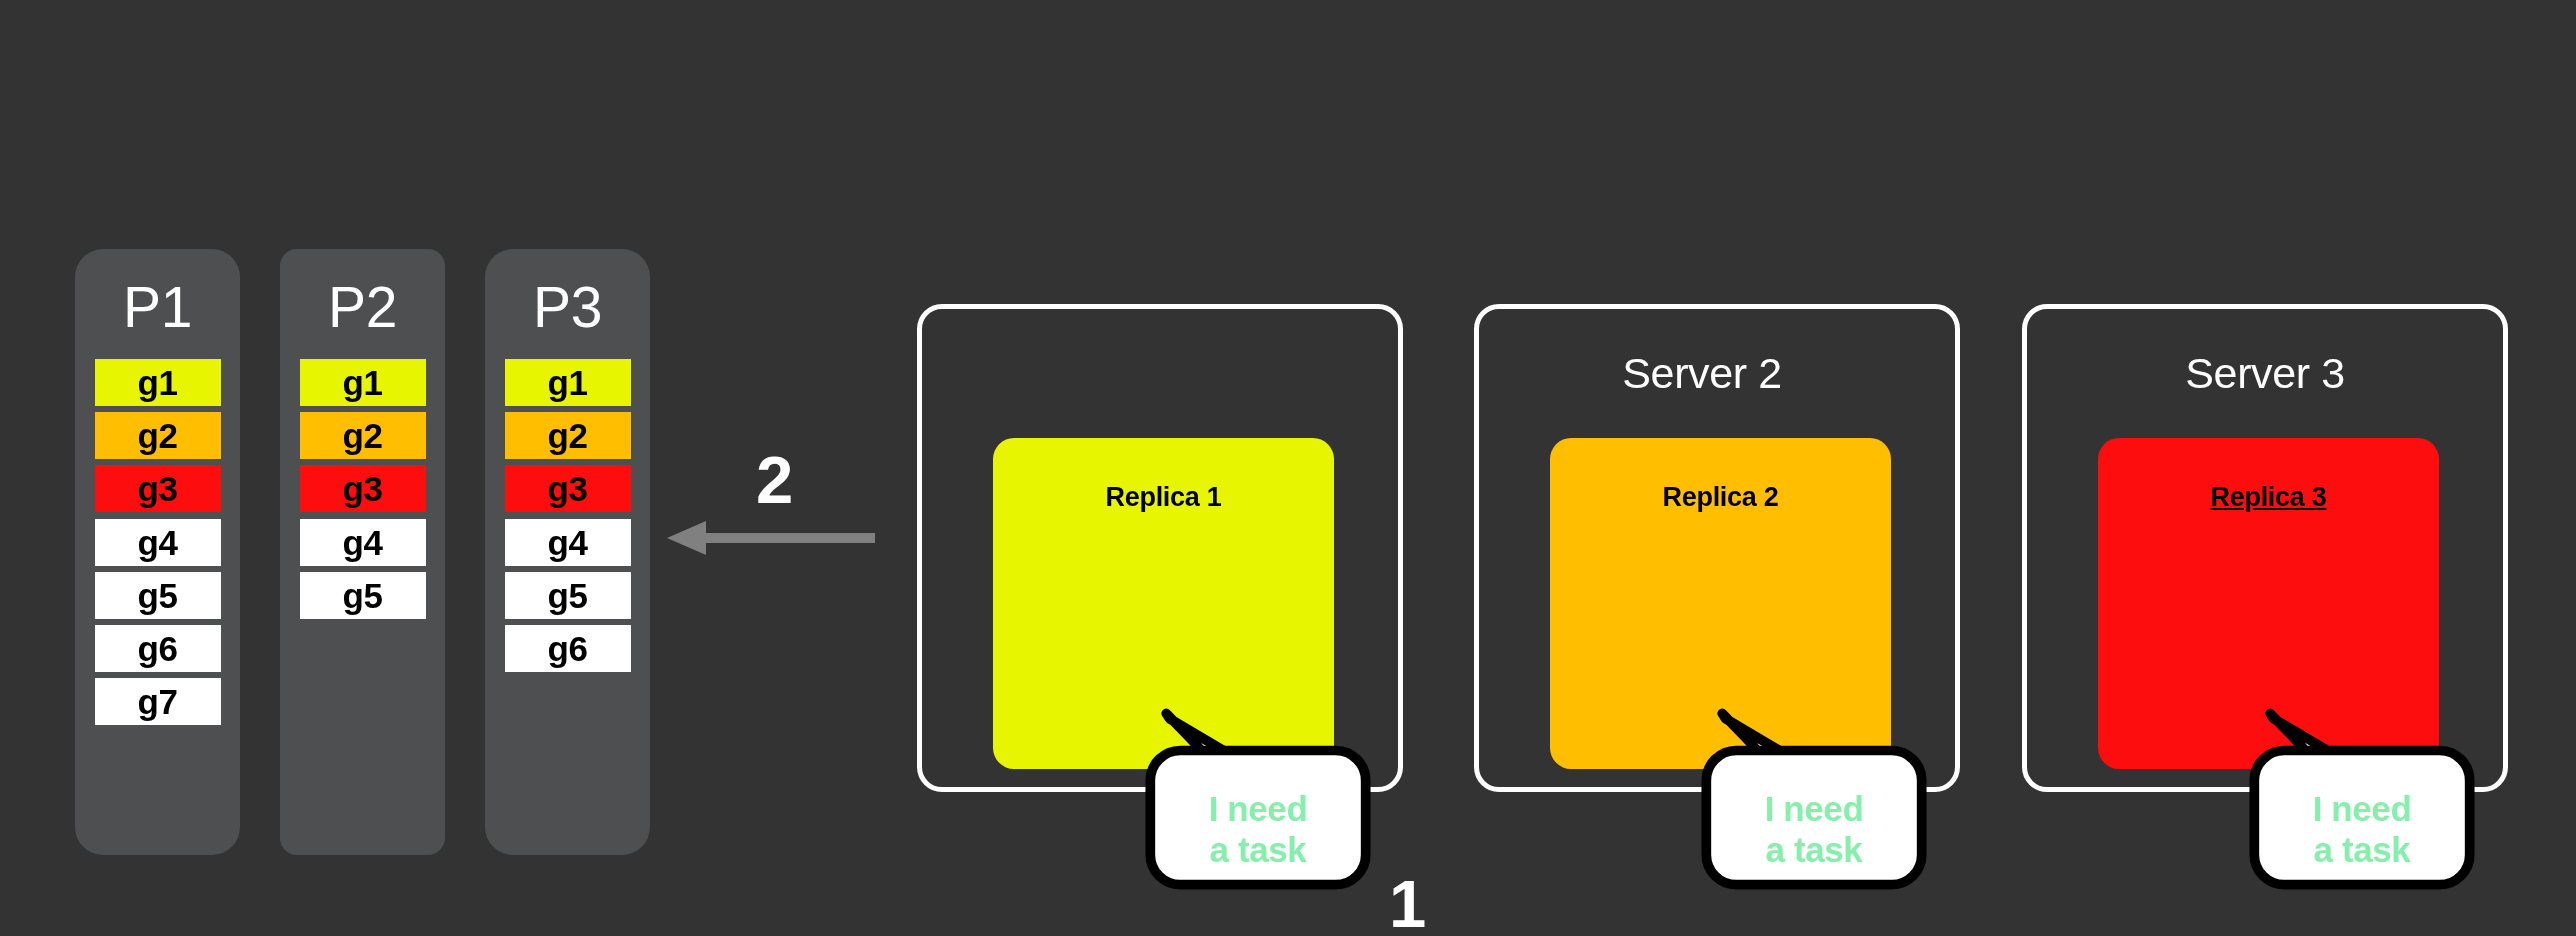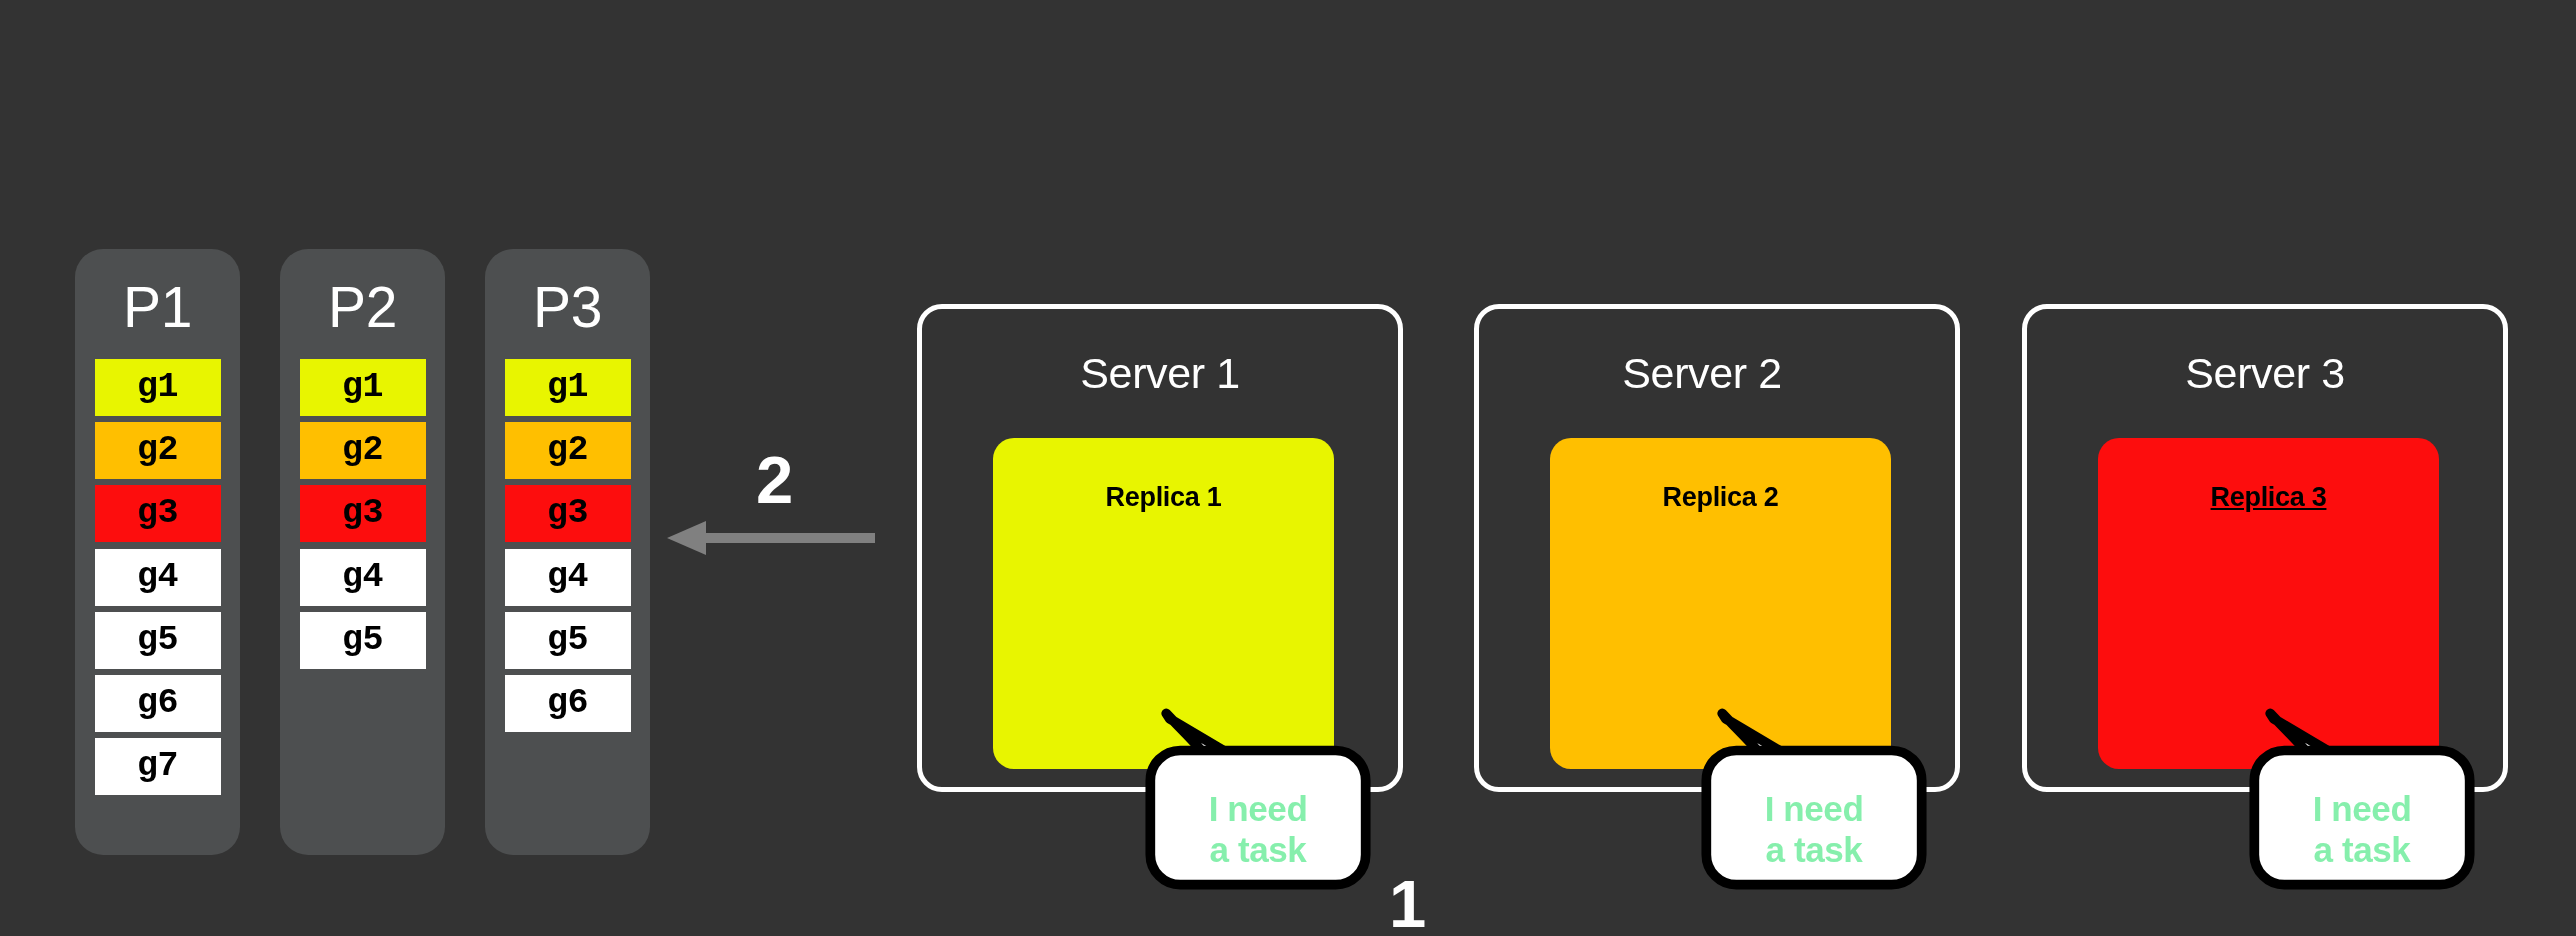--- a/index.html
+++ b/index.html
@@ -42,30 +42,29 @@
   }
   .slot-stack {
     display: flex;
     flex-direction: column;
     gap: 6.2px;
     width: 100%;
     align-items: center;
   }
   .slot {
     width: 126px;
-    height: 57px;
+    height: 47px;
     display: flex;
     align-items: center;
     justify-content: center;
     color: #000000;
     font-size: 35px;
     font-weight: bold;
     line-height: 1;
     letter-spacing: -0.4px;
-    font-family: Liberation Mono, monospace;
   }
 
   
   .arrow-wrap {
     position: absolute;
     left: 667px;
     top: 521px;
     width: 208px;
     height: 35px;
   }
@@ -176,21 +175,21 @@
         </div>
       <div class="slot" style="background:#ffffff;">
           <span>g6</span>
         </div>
       <div class="slot" style="background:#ffffff;">
           <span>g7</span>
         </div>
     </div>
   </div>
 
-  <div class="partition-col" id="partition-1" style="left:280px; top:249px; width:165px; height:606px;">
+  <div class="partition-col" id="partition-1" style="left:280px; top:249px; width:165px; height:606px;border-radius:17px;">
     <div class="partition-title">P2</div>
     <div class="slot-stack">
       <div class="slot" style="background:#e8f500;">
           <span>g1</span>
         </div>
       <div class="slot" style="background:#ffbf00;">
           <span>g2</span>
         </div>
       <div class="slot" style="background:#fd0d0d;">
           <span>g3</span>
@@ -230,21 +229,20 @@
 
   <div class="arrow-wrap">
     <div class="arrow-head"></div>
     <div class="arrow-shaft"></div>
   </div>
 
   <div class="step-label" id="step-2">2</div>
   <div class="step-label" id="step-1">1</div>
 
   <div class="server-box" style="left:917px; top:304px; width:486px; height:488px;"></div>
-  <div class="server-title" style="left:917px; top:352px; width:486px;">Server 1</div>
   <div class="replica-box" style="left:993px; top:438px; width:341px; height:331px; background:#e8f500;"></div>
   <div class="replica-label" style="left:993px; top:484px; width:341px;">Replica 1</div>
 
   <div class="bubble" style="left:1143px; top:694px;">
     <svg width="230" height="203" viewBox="0 0 260 230">
       <path d="M 26 22
                C 60 58, 80 74, 72 84
                C 66 92, 48 86, 36 84
                C 30 83, 26 84, 26 84
                L 118 80

